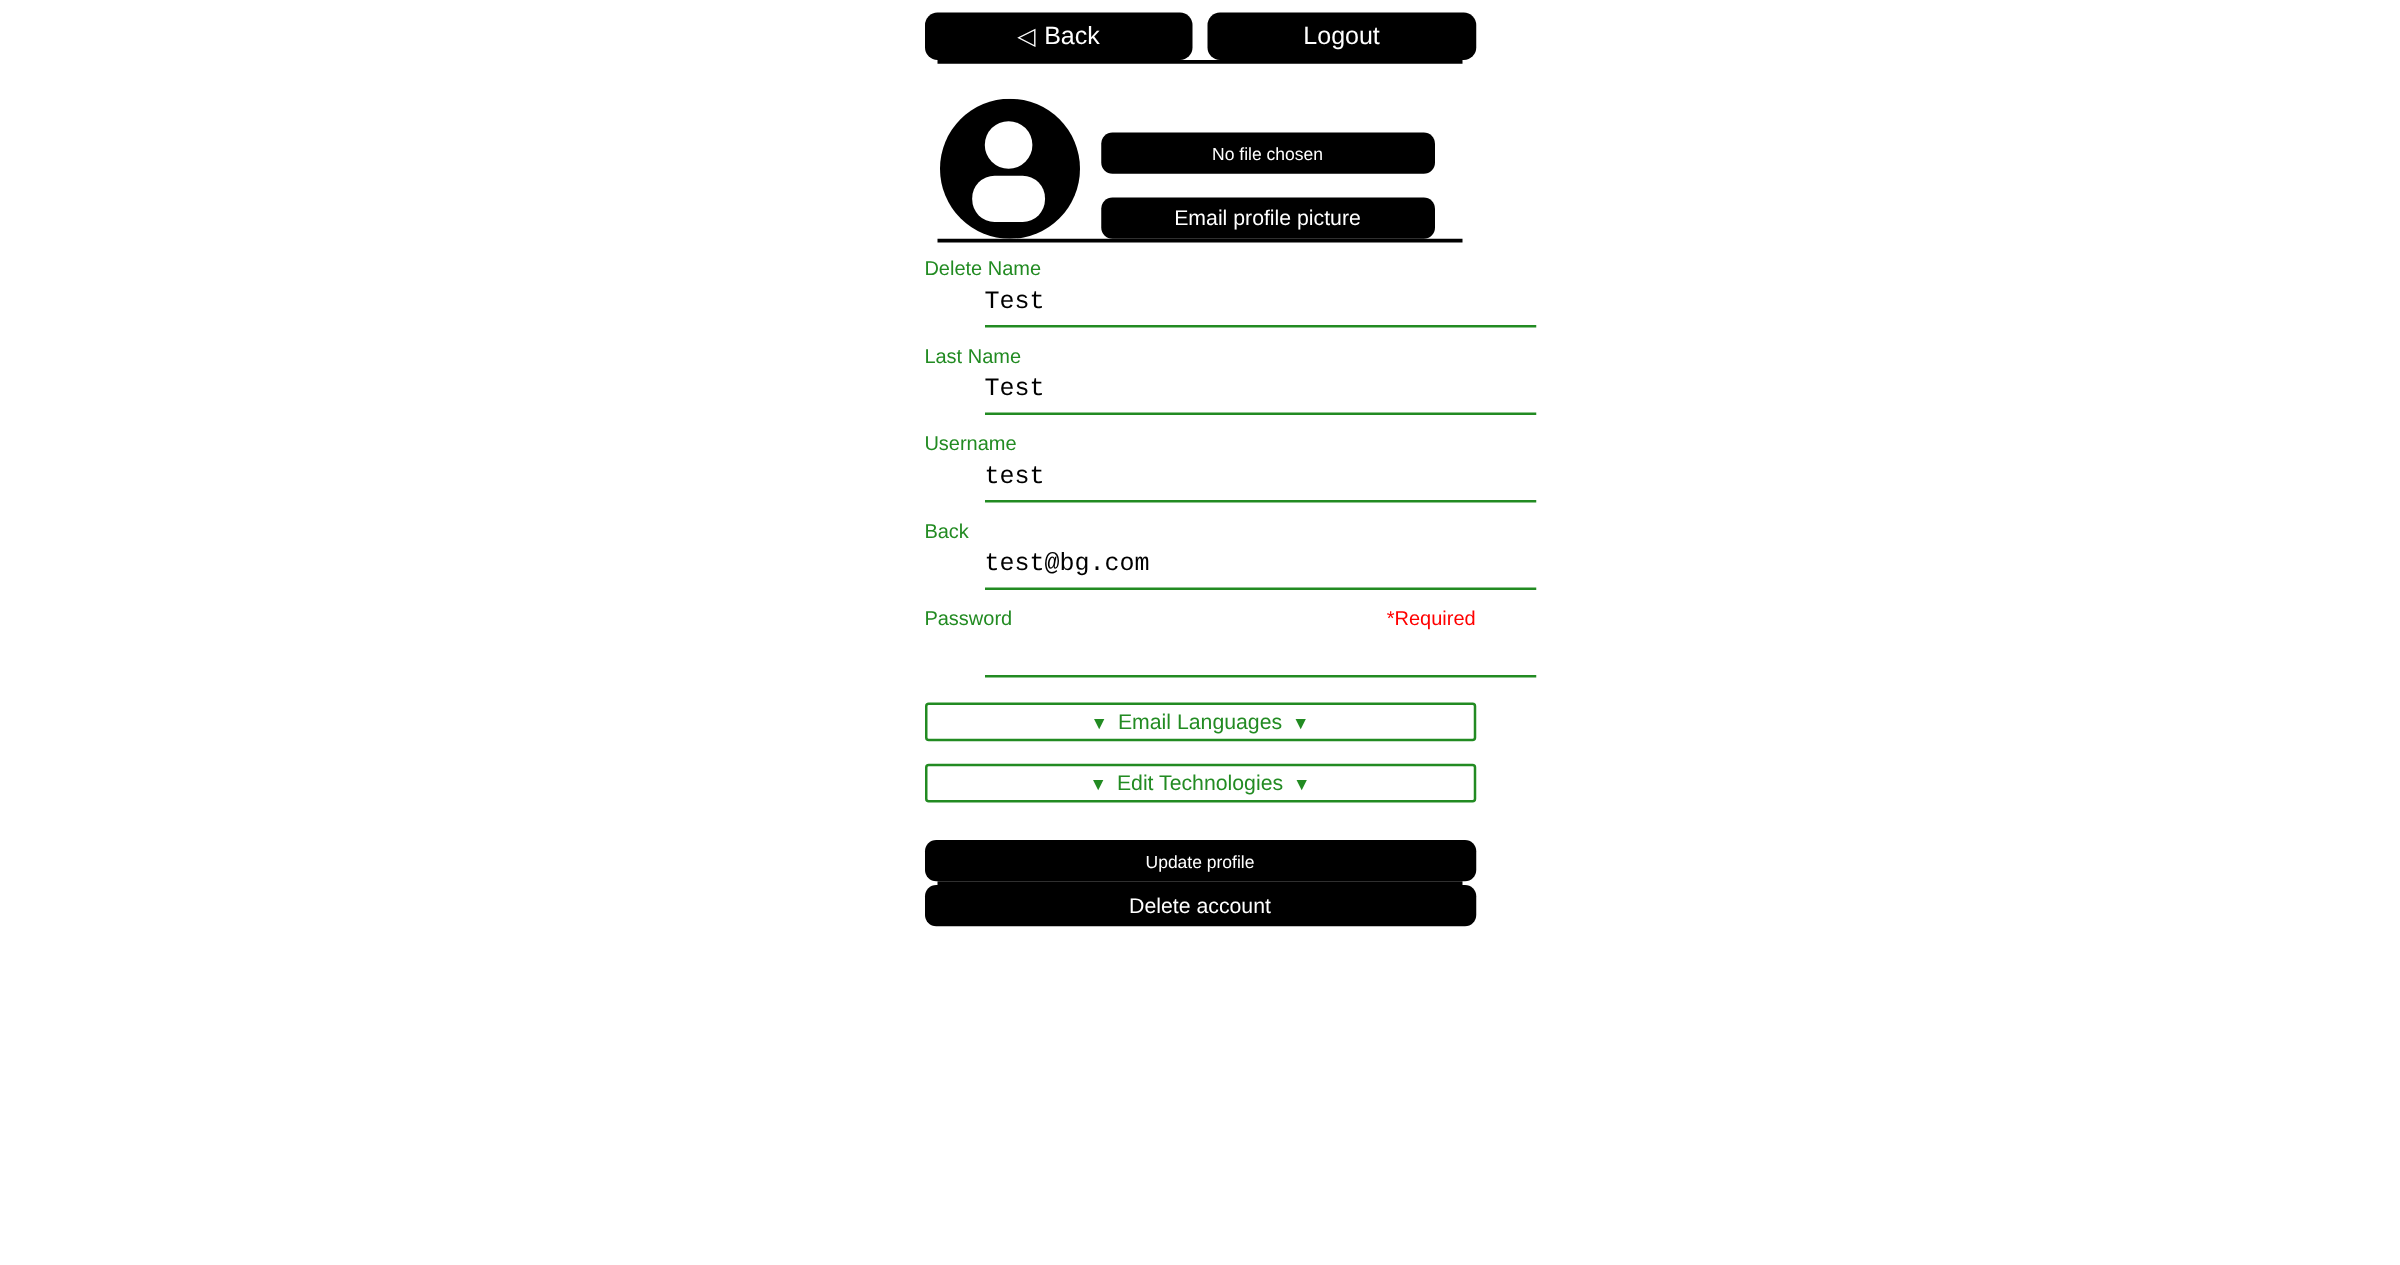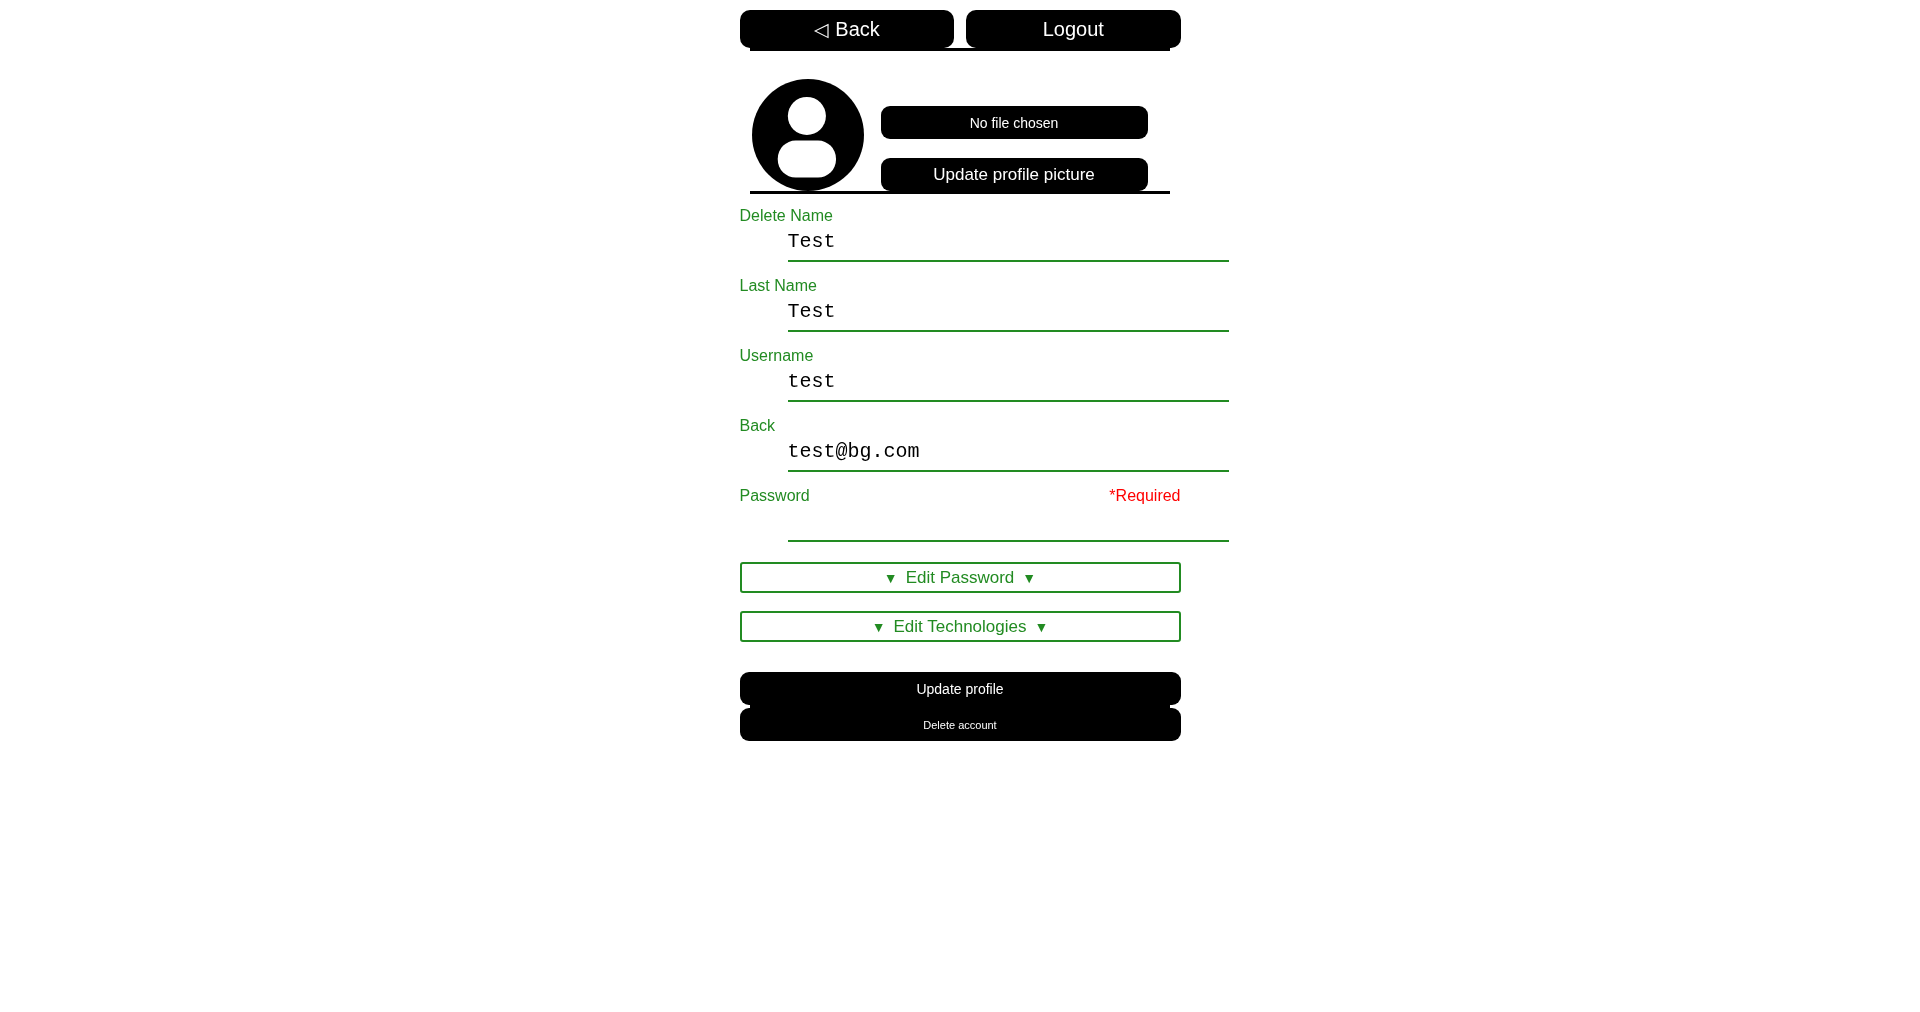--- a/index.html
+++ b/index.html
@@ -108,21 +108,21 @@
     height: 31px;
     display: flex; align-items: center; justify-content: center;
     gap: 8px;
     cursor: pointer;
   }
   .edit-languages { margin-top: 20px; }
   .edit-technologies { margin-top: 18px; }
   .chevron { font-size: 14px; line-height: 1; }
 
   .update-profile-btn { margin-top: 30px; width: 100%; height: 33px; font-size: 14px; }
-  .delete-account-btn { width: 100%; height: 33px; font-size: 11px; }
+  .delete-account-btn { width: 100%; height: 33px; font-size: 17px; }
 </style>
 </head>
 <body>
 
 <div class="container">
 
   <div class="toolbar">
     <button class="btn-black">
       <span class="back-icon">◁</span>
       <span>Back</span>
@@ -138,21 +138,21 @@
     <svg class="avatar" viewBox="0 0 100 100" aria-hidden="true">
       <circle cx="50" cy="50" r="50" fill="#000"></circle>
       <circle cx="49" cy="33" r="17" fill="#fff"></circle>
       <rect x="23" y="55" width="52" height="33" rx="16" fill="#fff"></rect>
     </svg>
     <div class="picture-controls">
       <button class="btn-black file-btn">
         <span>No file chosen</span>
       </button>
       <button class="btn-black update-pic-btn">
-        <span>Update profile picture</span>
+        <span>Email profile picture</span>
       </button>
     </div>
   </div>
 
   <hr class="divider divider-mid">
 
   <div class="fields">
 
     <div class="field">
       <div class="label-row">
@@ -185,21 +185,21 @@
     <div class="field">
       <div class="label-row">
         <span class="field-label">Password</span>
         <span class="required-note">*Required</span>
       </div>
       <input class="text-input" type="password" value="" style="">
     </div>
 
     <button class="btn-outline edit-languages">
       <span class="chevron">▼</span>
-      <span>Edit Password</span>
+      <span>Email Languages</span>
       <span class="chevron">▼</span>
     </button>
 
     <button class="btn-outline edit-technologies">
       <span class="chevron">▼</span>
       <span>Edit Technologies</span>
       <span class="chevron">▼</span>
     </button>
 
     <button class="btn-black update-profile-btn">

